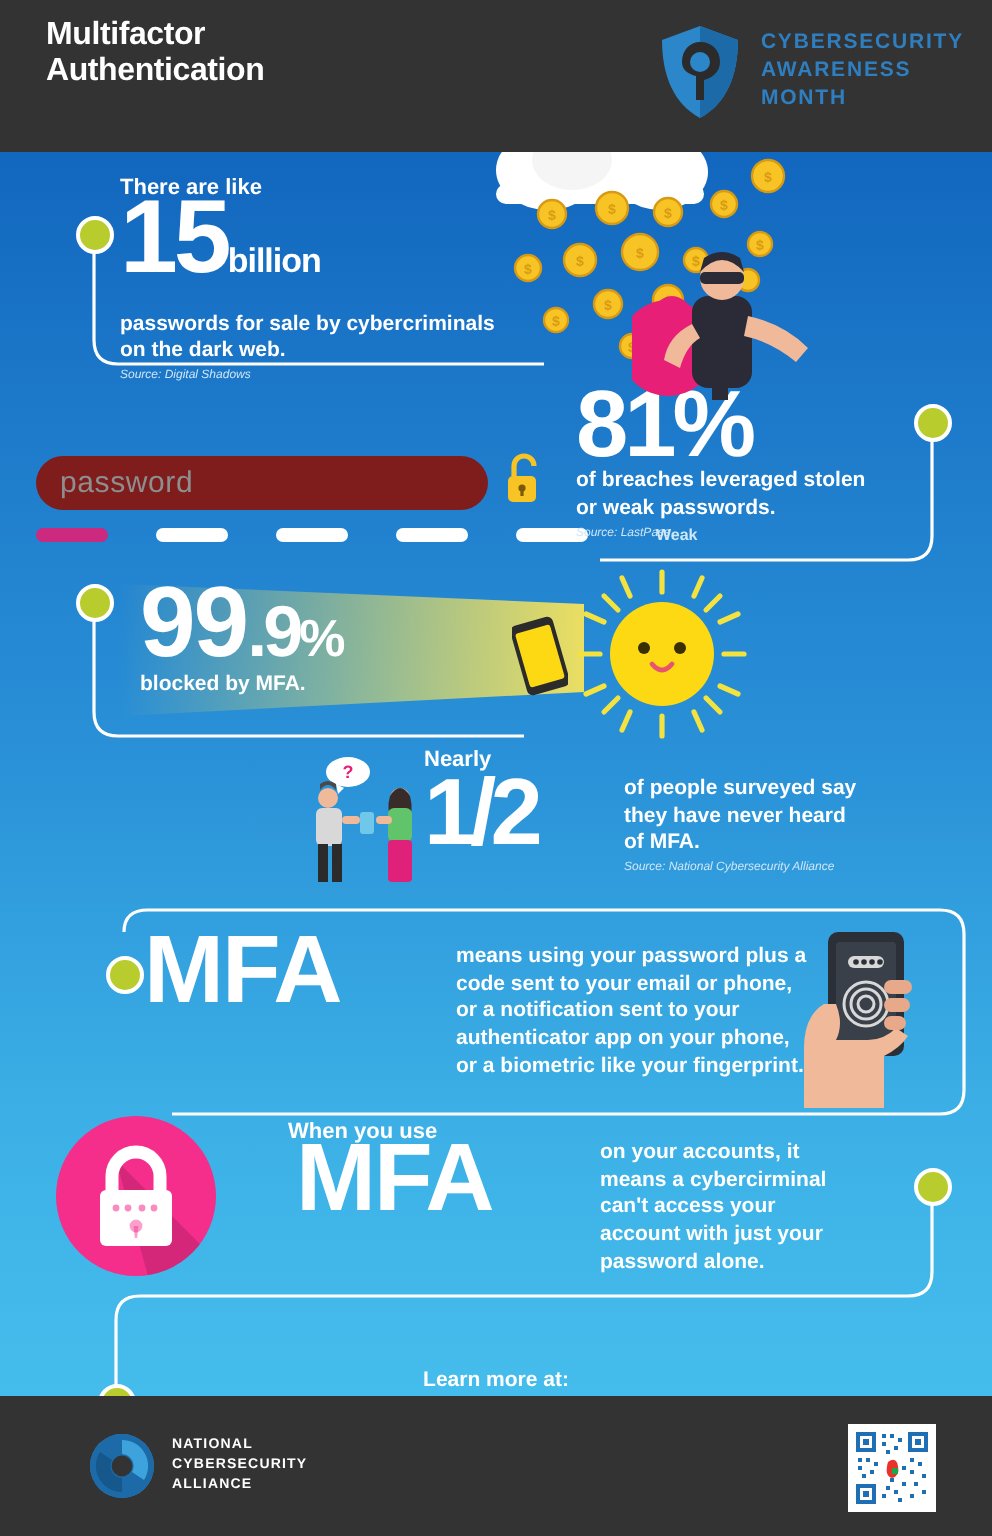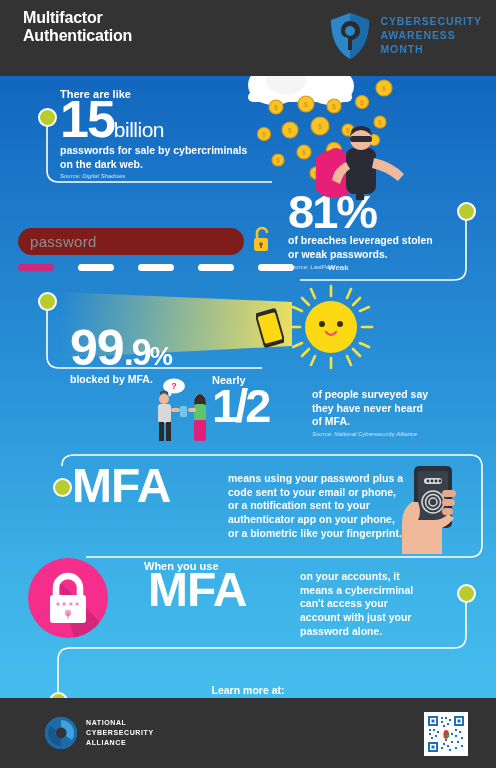--- a/index.html
+++ b/index.html
@@ -48,21 +48,21 @@
   .lead { color:#ffffff; font-size:11px; font-weight:bold; }
   .big {
     color:#ffffff; font-weight:bold; line-height:.84; letter-spacing:-2px;
   }
   .body-t { color:#ffffff; font-size:10.5px; font-weight:bold; line-height:1.3; }
   .src { color:#cfe6f6; font-size:6px; font-style:italic; font-weight:normal; margin-top:2px; }
 
   
   .b1 { position:absolute; left:60px; top:88px; z-index:14; width:230px; }
   .b1 .n { font-size:52px; }
-  .b1 .unit { font-size:21px; font-weight:normal; letter-spacing:-.5px; }
+  .b1 .unit { font-size:17px; font-weight:bold; letter-spacing:-.5px; }
 
   
   .cloud-grp { position:absolute; left:234px; top:30px; z-index:20; width:180px; height:160px; }
 
   
   .hacker { position:absolute; left:316px; top:122px; z-index:21; width:110px; height:78px; }
 
   
   .pwd-box {
     position:absolute; left:18px; top:228px; width:226px; height:27px;
@@ -223,21 +223,21 @@
     <path d="M30,40 q-12,6 -14,18 l8,4 q3,-11 10,-15 z" fill="#f0b99a"></path>
     <rect x="40" y="64" width="8" height="14" fill="#2b2b38"></rect>
   </svg>
 
   <div class="b1">
     <div class="lead">There are like</div>
     <div style="display:flex; align-items:baseline; margin-top:-2px;">
       <span class="big n">15</span>
       <span class="unit" style="color:#fff;">billion</span>
     </div>
-    <div class="body-t" style="margin-top:2px;">
+    <div class="body-t" style="margin-top:14px;">
       <div>passwords for sale by cybercriminals</div>
       <div>on the dark web.</div>
     </div>
     <div class="src">Source: Digital Shadows</div>
   </div>
 
   <div class="pwd-box">
     <span title="password">password</span>
   </div>
   <svg class="padlock-open" viewBox="0 0 20 28">
@@ -267,21 +267,21 @@
   <svg class="beam" viewBox="0 0 240 72">
     <defs>
       <linearGradient id="bm" x1="1" y1="0" x2="0" y2="0">
         <stop offset="0%" stop-color="#f5e35c" stop-opacity=".95"></stop>
         <stop offset="100%" stop-color="#f5e35c" stop-opacity="0"></stop>
       </linearGradient>
     </defs>
     <path d="M240,14 L240,58 L8,70 L8,4 Z" fill="url(#bm)"></path>
   </svg>
   <div class="b4">
-    <div style="display:flex; align-items:baseline;margin-top:37px;">
+    <div style="display:flex; align-items:baseline;">
       <span class="big n">99</span>
       <span class="big dec">.9</span>
       <span class="big pct">%</span>
     </div>
     <div class="body-t" style="margin-top:4px;">
       <div>blocked by MFA.</div>
     </div>
   </div>
   <svg class="sun" viewBox="0 0 86 86">
     <g stroke="#f3e23f" stroke-width="2.6" stroke-linecap="round">

